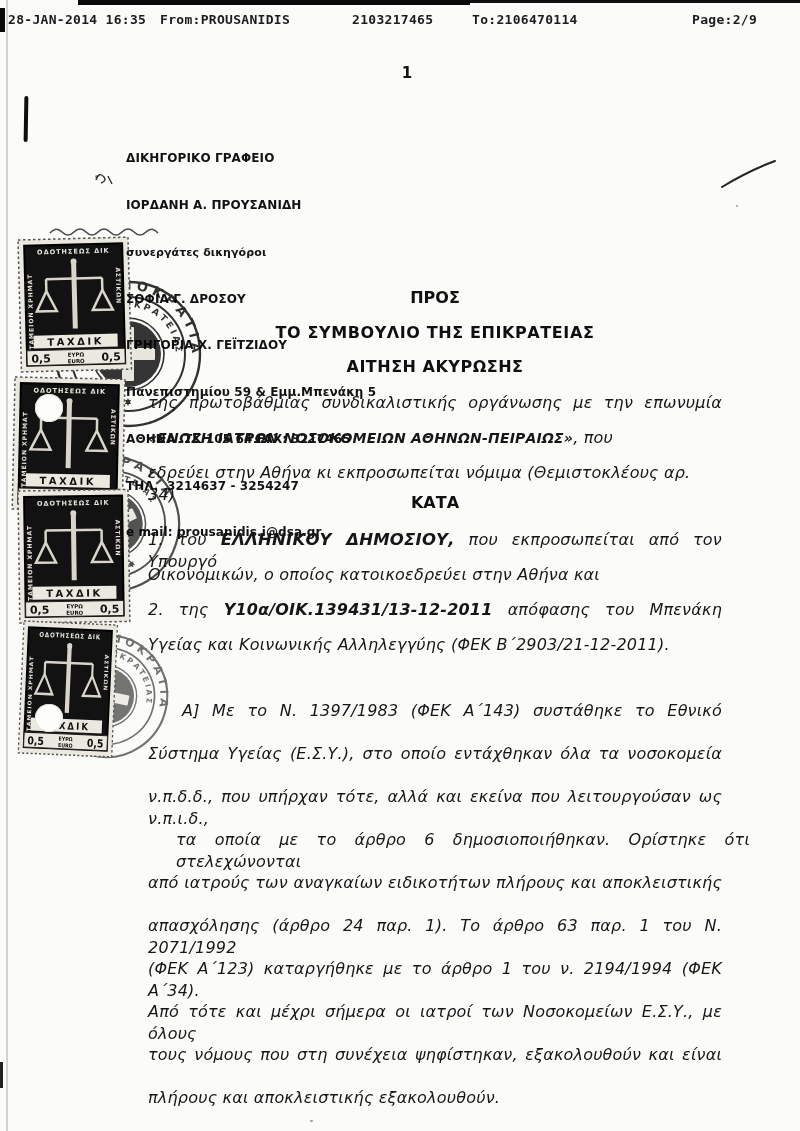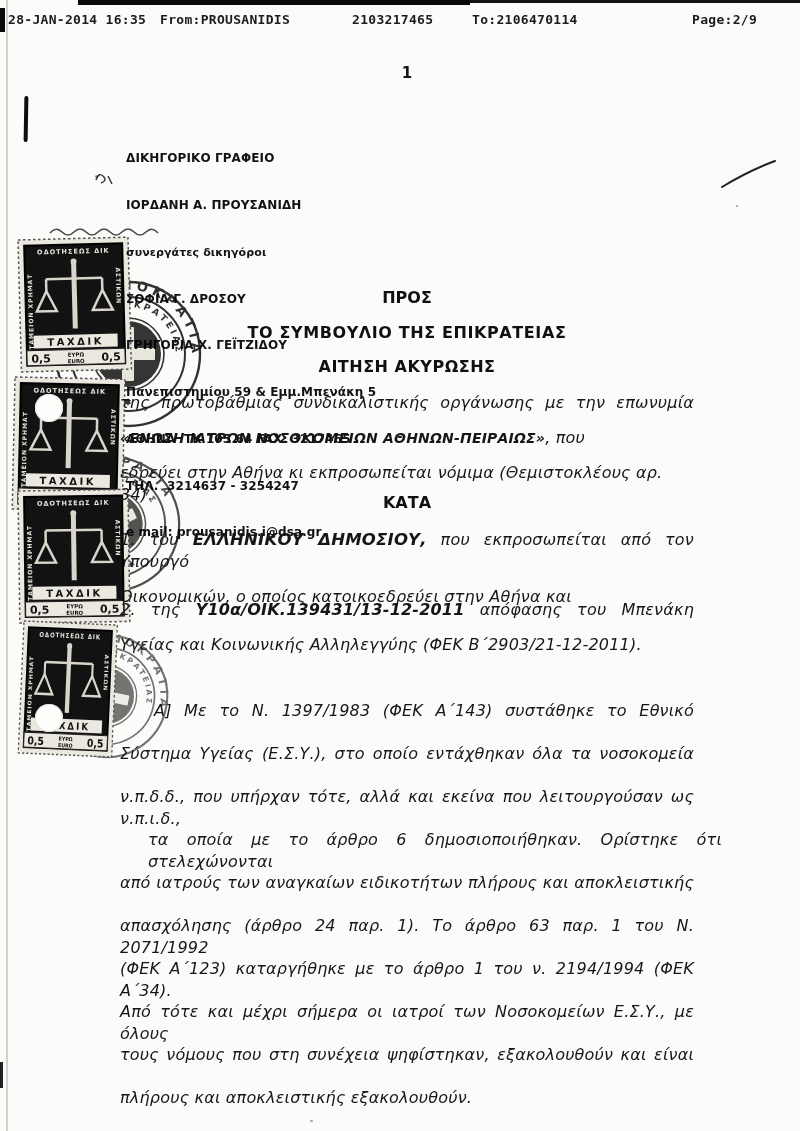--- a/index.html
+++ b/index.html
@@ -25,26 +25,26 @@
               color:#121212;letter-spacing:.1px;white-space:pre;}
   .lh-small{font-size:11px;}
   
   .h{left:120px;width:574px;text-align:center;font-weight:700;font-size:16px;color:#101010;}
   .h-pros{top:288px;} .h-court{top:323px;letter-spacing:.6px;} .h-subject{top:357px;letter-spacing:.5px;} .h-kata{top:493px;}
   
   .tl{left:120px;width:574px;font-size:16px;line-height:22px;color:#161616;letter-spacing:.2px;white-space:normal;font-style:italic;}
   .tl b{font-weight:700;}
   .j{text-align:justify;text-align-last:justify;}
   .t392{top:392px;} .t427{top:427px;} .t462{top:462px;}
-  .t529{top:529px;} .t564{top:564px;margin-top:22px;} .t599{top:599px;} .t634{top:634px;}
+  .t529{top:529px;} .t564{top:564px;} .t599{top:599px;} .t634{top:634px;}
   .indent{display:inline-block;width:34px;}
   .stamp-layer{left:0;top:0;width:800px;height:1131px;pointer-events:none;mix-blend-mode:multiply;}
   .punch{width:28px;height:28px;border-radius:50%;background:#fdfdfc;box-shadow:0 0 0 1px #e2e0da inset;z-index:30;}
   .pt{left:35px;top:394px;} .pb{left:35px;top:704px;}
-  .bodywrap{z-index:5;}
+  .bodywrap{z-index:5;padding-left:28px;}
 </style>
 </head>
 <body>
 
 <div class="abs topbar1"></div>
 <div class="abs topbar2"></div>
 <div class="abs edgeline"></div>
 <div class="abs cornermark"></div>
 <div class="abs penline"></div>
 <div class="abs bottommark"></div>

